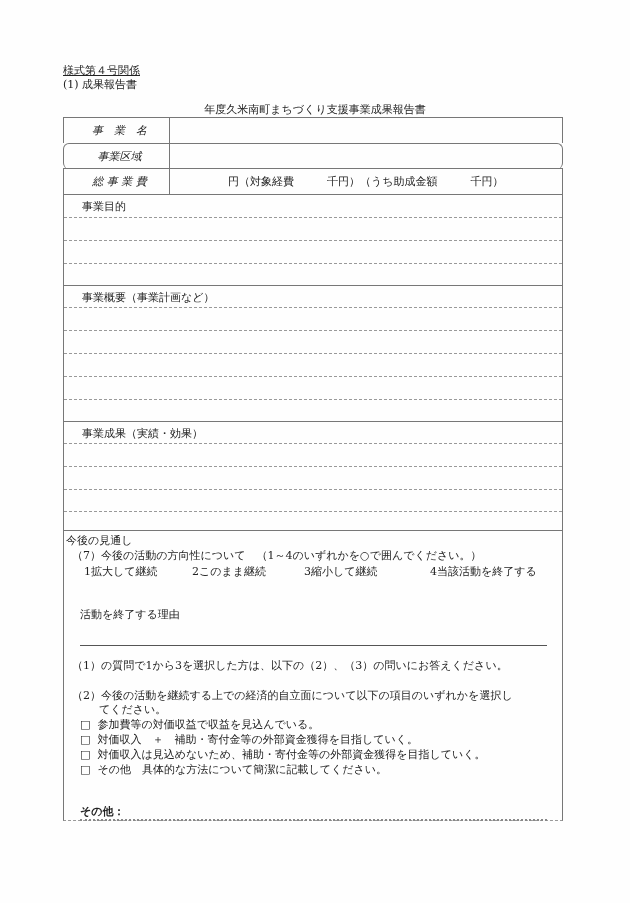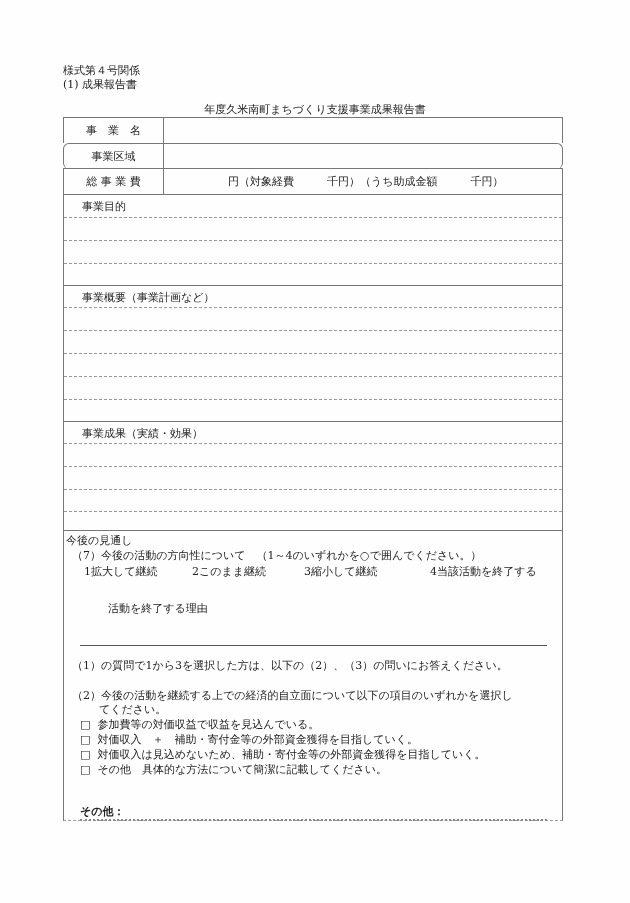--- a/index.html
+++ b/index.html
@@ -3,39 +3,39 @@
 <meta charset="utf-8">
 <style>
   html, body { margin: 0; padding: 0; background: #fefefe; }
   body { width: 630px; height: 903px; position: relative; overflow: hidden;
          font-family: "DejaVu Serif", "Liberation Serif", serif; color: #222; font-size: 11px; }
   .abs { position: absolute; white-space: nowrap; }
   .hdr { left: 63px; font-size: 11px; }
   .title { left: 0; width: 630px; text-align: center; top: 102px; font-size: 11px; }
   .row { position: absolute; left: 63px; width: 500px; height: 26px; box-sizing: border-box;
          border-top: 1px solid #777; border-left: 1px solid #777; border-right: 1px solid #777; }
-  .row .lbl { position: absolute; left: 0; top: 0; width: 99px; height: 100%; border-right: 1px solid #777;
-              display: flex; align-items: center; justify-content: center; font-size: 11px; letter-spacing: 0; }
+  .row .lbl { position: absolute; left: 6px; top: 0; width: 99px; height: 100%; border-right: 1px solid #777;
+              display: flex; align-items: center; justify-content: center; font-size: 11px; letter-spacing: 0; font-style: italic; }
   .row .val { position: absolute; left: 100px; right: 0; top: 0; height: 100%; display: flex; align-items: center; font-size: 11px; }
   .sec { position: absolute; left: 63px; width: 500px; box-sizing: border-box;
          border-top: 1px solid #777; border-left: 1px solid #777; border-right: 1px solid #777; }
   .sec .sec-label { position: absolute; left: 18px; top: 4px; font-size: 11px; }
   .dash { position: absolute; left: 0; right: 0; height: 0; border-top: 1px dashed #999; }
   .outlook { position: absolute; left: 63px; top: 530px; width: 500px; height: 291px; box-sizing: border-box;
              border-top: 1px solid #777; border-left: 1px solid #777; border-right: 1px solid #777;
              border-bottom: 1px dashed #999; }
   .o-line { position: absolute; white-space: nowrap; font-size: 11px; }
   .reason-line { position: absolute; left: 16px; width: 467px; top: 114px; border-top: 1px solid #555; }
   .other-underline { position: absolute; left: 16px; width: 467px; bottom: -1px; border-top: 2px dotted #888; }
   .chk { display: inline-block; width: 14px; }
 </style>
 </head>
 <body>
 
-<div class="abs hdr" style="top:63px;">様式第４号関係</div>
+<div class="abs hdr" style="top:63px;text-decoration:underline;">様式第４号関係</div>
 <div class="abs hdr" style="top:77px;">(1) 成果報告書</div>
 <div class="abs title">年度久米南町まちづくり支援事業成果報告書</div>
 
 <div class="row" style="top:117px;">
   <div class="lbl">事　業　名</div>
   <div class="val"></div>
 </div>
 <div class="row" style="top:143px;border-radius:6px;">
   <div class="lbl">事業区域</div>
   <div class="val"></div>
@@ -71,21 +71,21 @@
 
 <div class="outlook">
   <div class="o-line" style="left:2px; top:2px;">今後の見通し</div>
   <div class="o-line" style="left:8px; top:17px;">（7）今後の活動の方向性について　（1～4のいずれかを○で囲んでください。）</div>
 
   <div class="o-line" style="left:20px; top:33px;">1拡大して継続</div>
   <div class="o-line" style="left:128px; top:33px;">2このまま継続</div>
   <div class="o-line" style="left:240px; top:33px;">3縮小して継続</div>
   <div class="o-line" style="left:366px; top:33px;">4当該活動を終了する</div>
 
-  <div class="o-line" style="left:16px; top:70px;margin-left:28px;">活動を終了する理由</div>
+  <div class="o-line" style="left:16px; top:76px;">活動を終了する理由</div>
   <div class="o-line" style="left:16px; top:96px; width:467px; height:16px;"></div>
   <div class="reason-line"></div>
 
   <div class="o-line" style="left:8px; top:127px;">（1）の質問で1から3を選択した方は、以下の（2）、（3）の問いにお答えください。</div>
 
   <div class="o-line" style="left:8px; top:157px;">（2）今後の活動を継続する上での経済的自立面について以下の項目のいずれかを選択し</div>
   <div class="o-line" style="left:35px; top:171px;">てください。</div>
 
   <div class="o-line" style="left:16px; top:186px;">
     <span class="chk">□</span>&nbsp;<span>参加費等の対価収益で収益を見込んでいる。</span>

